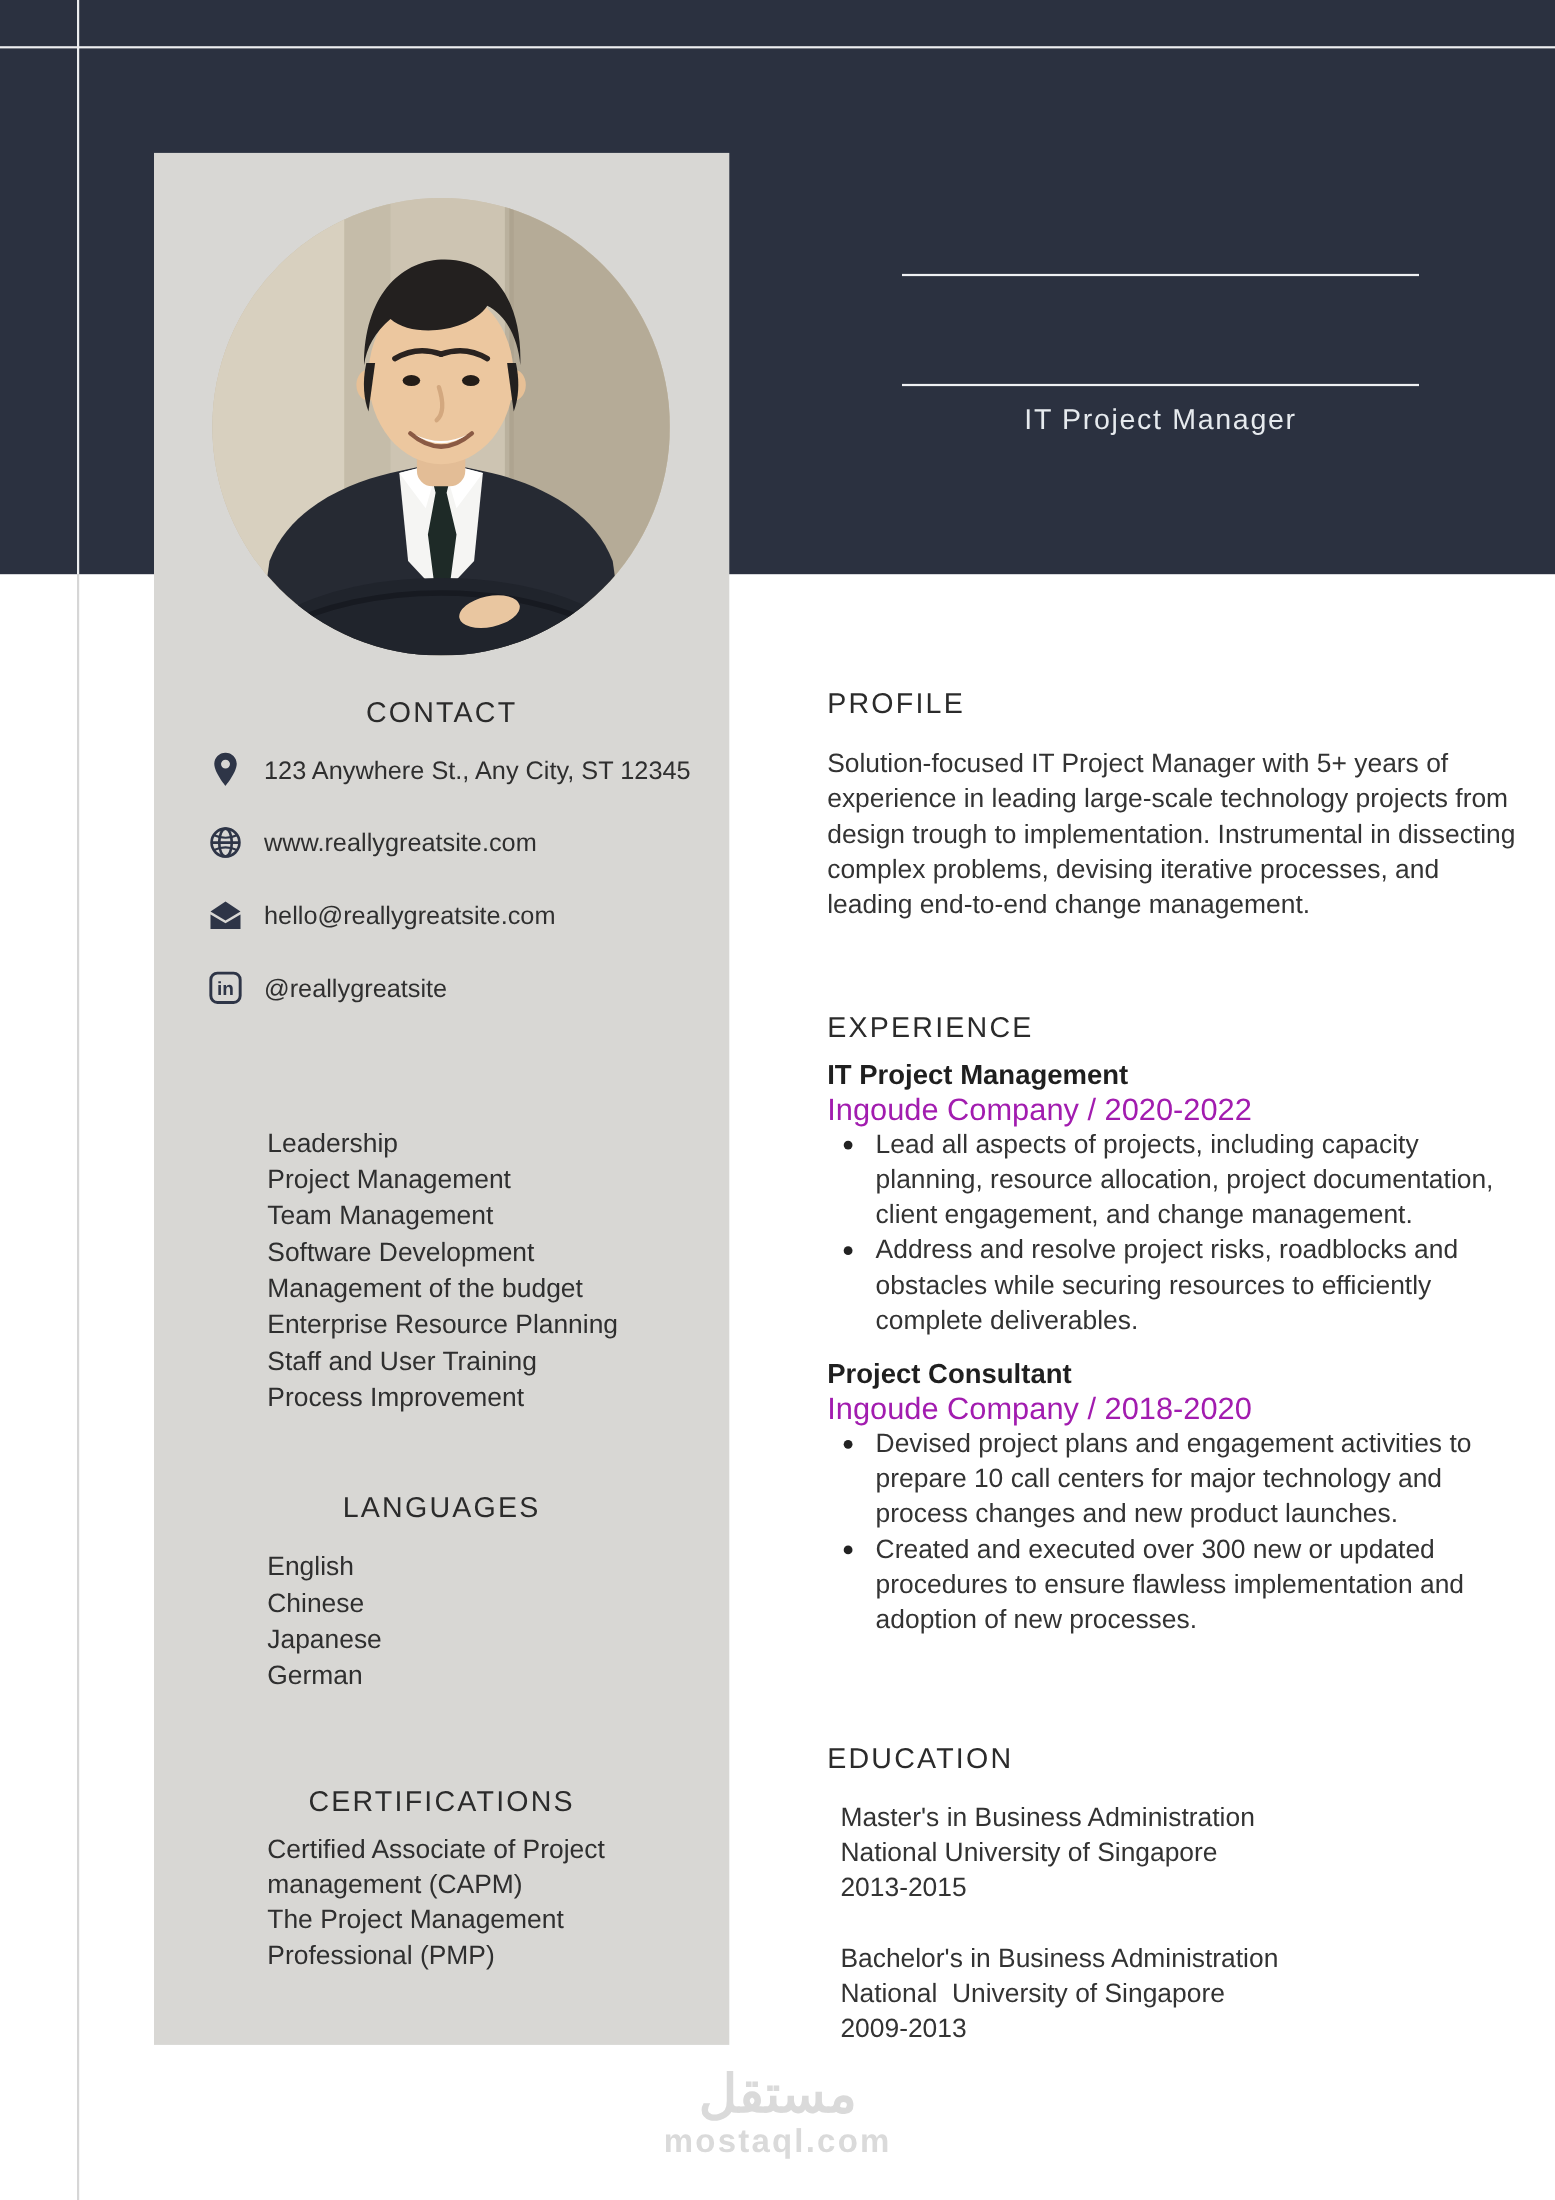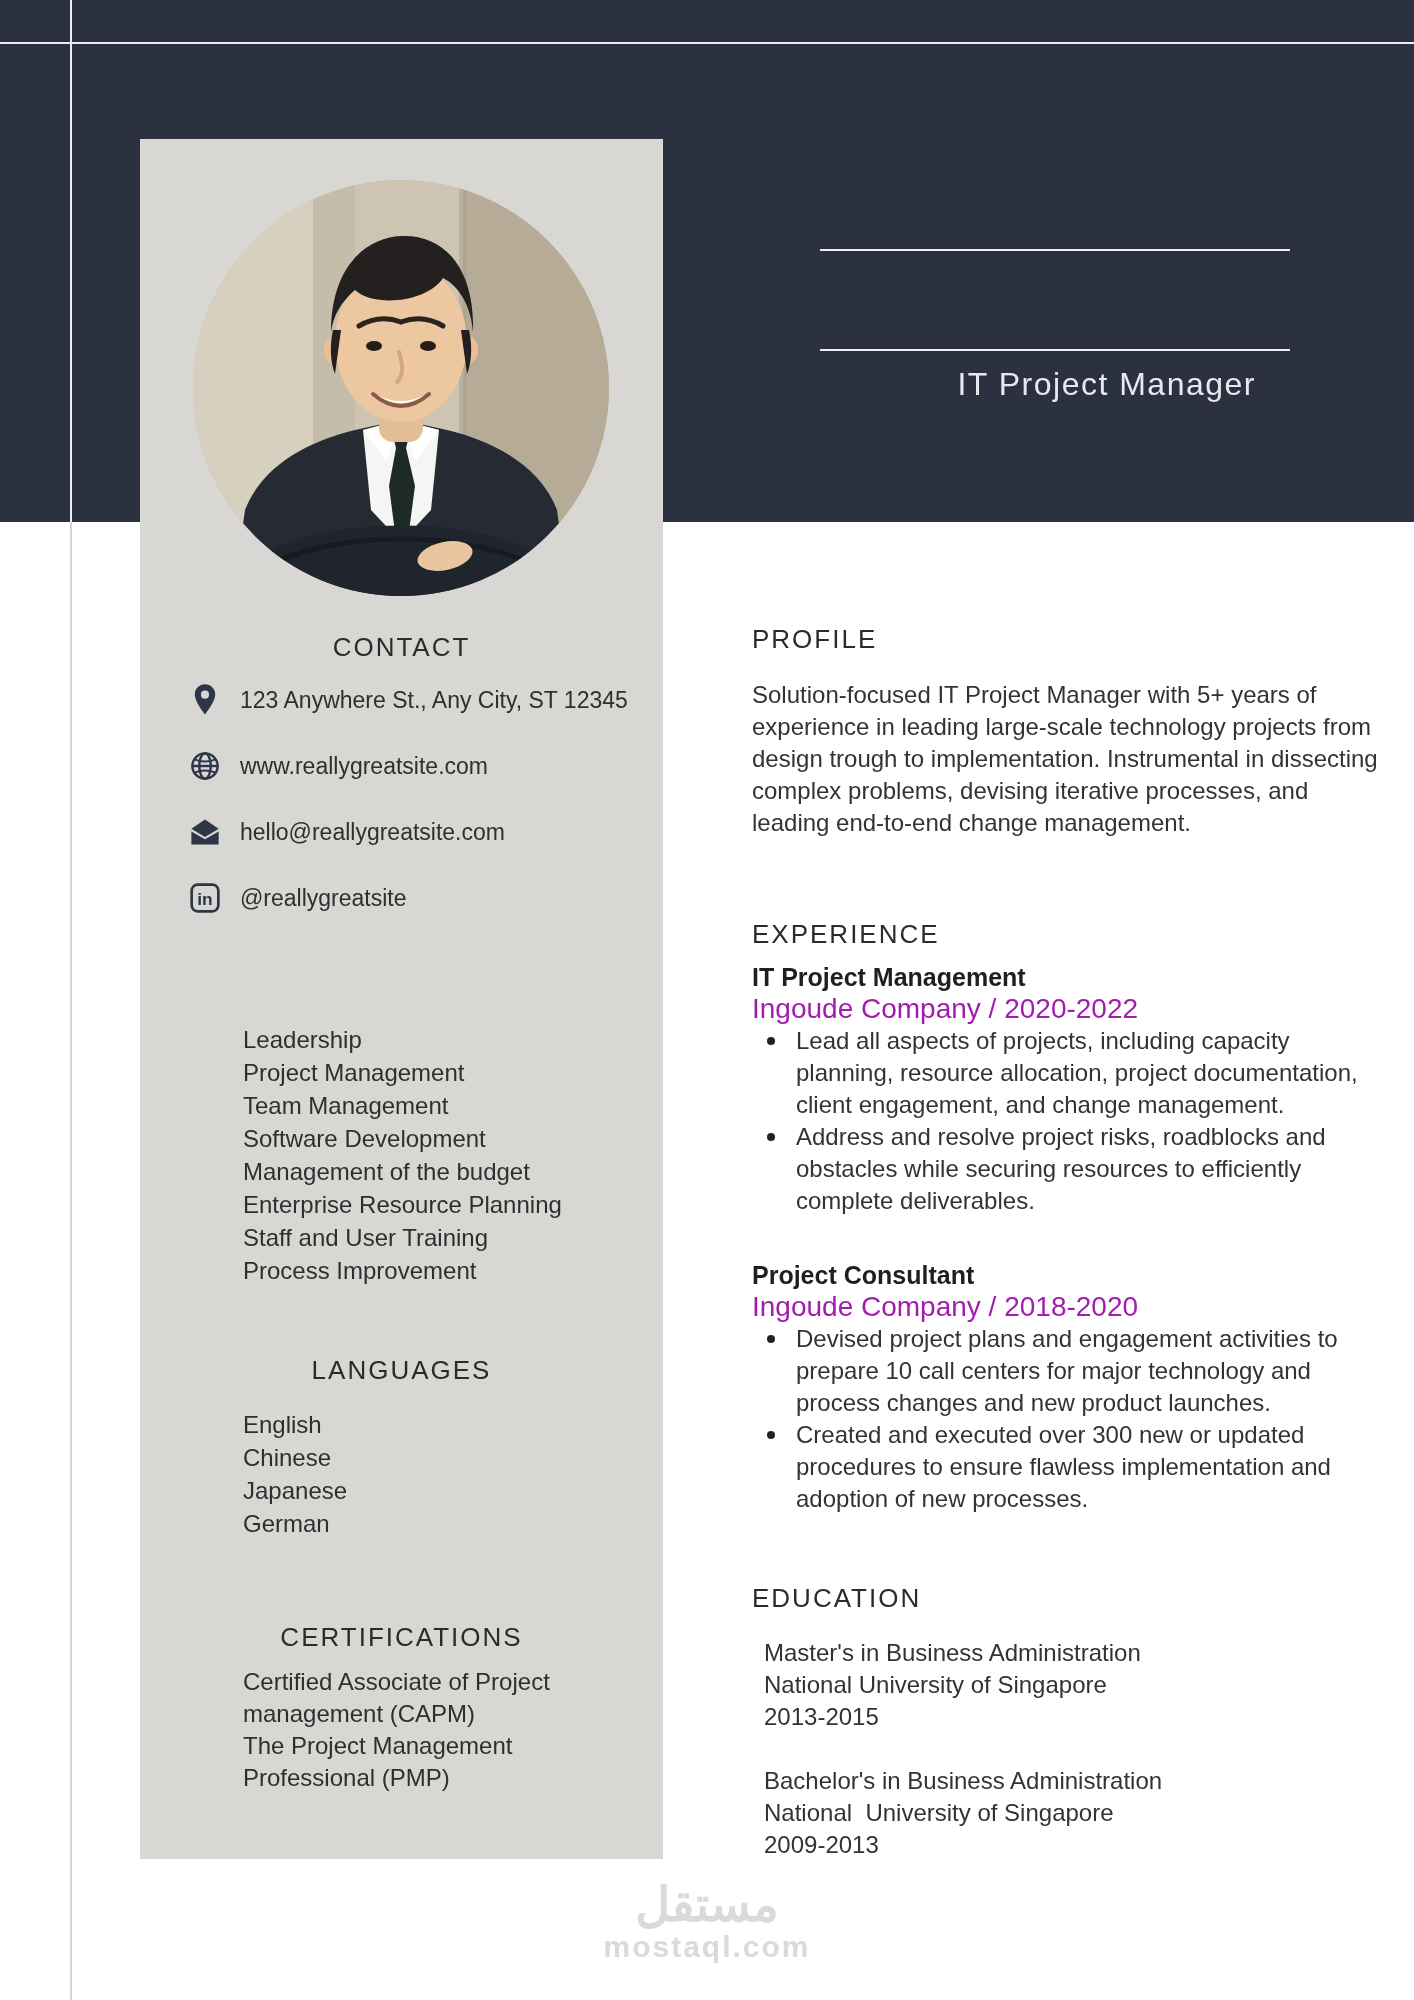--- a/index.html
+++ b/index.html
@@ -13,22 +13,22 @@
   .top-hline{left:0;top:42px;width:1414px;height:2px;background:#edeef0;}
   .vline-top{left:70px;top:0;width:2px;height:522px;background:#edeef0;}
   .vline-bottom{left:70px;top:522px;width:2px;height:1478px;background:#d6d6d6;}
   
   .name-line{left:820px;width:470px;height:2px;background:#eef0f3;}
   .name-text{
     left:820px;top:264px;width:470px;text-align:center;
     font-size:46px;font-weight:300;letter-spacing:4px;color:#f4f6f8;white-space:nowrap;
   }
   .subtitle-text{
-    left:786px;top:366px;width:470px;text-align:right;
-    font-size:32px;font-weight:300;letter-spacing:1.5px;color:#e6eaee;white-space:nowrap;
+    left:820px;top:366px;width:470px;text-align:center;
+    font-size:26px;font-weight:300;letter-spacing:1.5px;color:#e6eaee;white-space:nowrap;
   }
   
   .panel{left:140px;top:139px;width:523px;height:1720px;background:#d8d7d4;}
   .photo-circle{left:193px;top:180px;width:416px;height:416px;border-radius:50%;overflow:hidden;background:#cdc4b2;}
   .side-heading{
     left:140px;width:523px;text-align:center;
     font-size:26px;letter-spacing:2px;color:#2b2b2b;font-weight:400;white-space:nowrap;
   }
   .contact-row{left:186px;height:38px;display:flex;align-items:center;}
   .contact-row .cicon{width:38px;height:38px;flex:0 0 38px;display:flex;align-items:center;justify-content:center;}
@@ -39,21 +39,21 @@
   .cert-list div{white-space:nowrap;}
   
   .main-heading{
     left:752px;width:630px;
     font-size:26px;letter-spacing:2px;color:#2b2b2b;font-weight:400;white-space:nowrap;
   }
   .profile-para{left:752px;top:679px;width:630px;font-size:24px;line-height:32px;color:#333333;}
   .exp-block{left:752px;top:961px;width:640px;color:#333333;}
   .job-title{font-size:25px;font-weight:700;line-height:32px;color:#1f1f1f;}
   .job-meta{font-size:28px;line-height:32px;color:#a21caf;}
-  .job2{margin-top:42px;}
+  .job2{margin-top:16px;}
   ul.bullets{margin:0;padding:0;list-style:none;font-size:24px;line-height:32px;}
   ul.bullets li{position:relative;padding-left:44px;}
   ul.bullets li::before{
     content:"";position:absolute;left:15px;top:12px;width:8px;height:8px;border-radius:50%;background:#222222;
   }
   .edu-block{left:764px;top:1637px;width:640px;font-size:24px;line-height:32px;color:#333333;}
   .edu-entry div{white-space:pre-wrap;}
   .edu-entry.second{margin-top:32px;}
   
   .wm{left:540px;width:334px;text-align:center;color:#dadada;}

